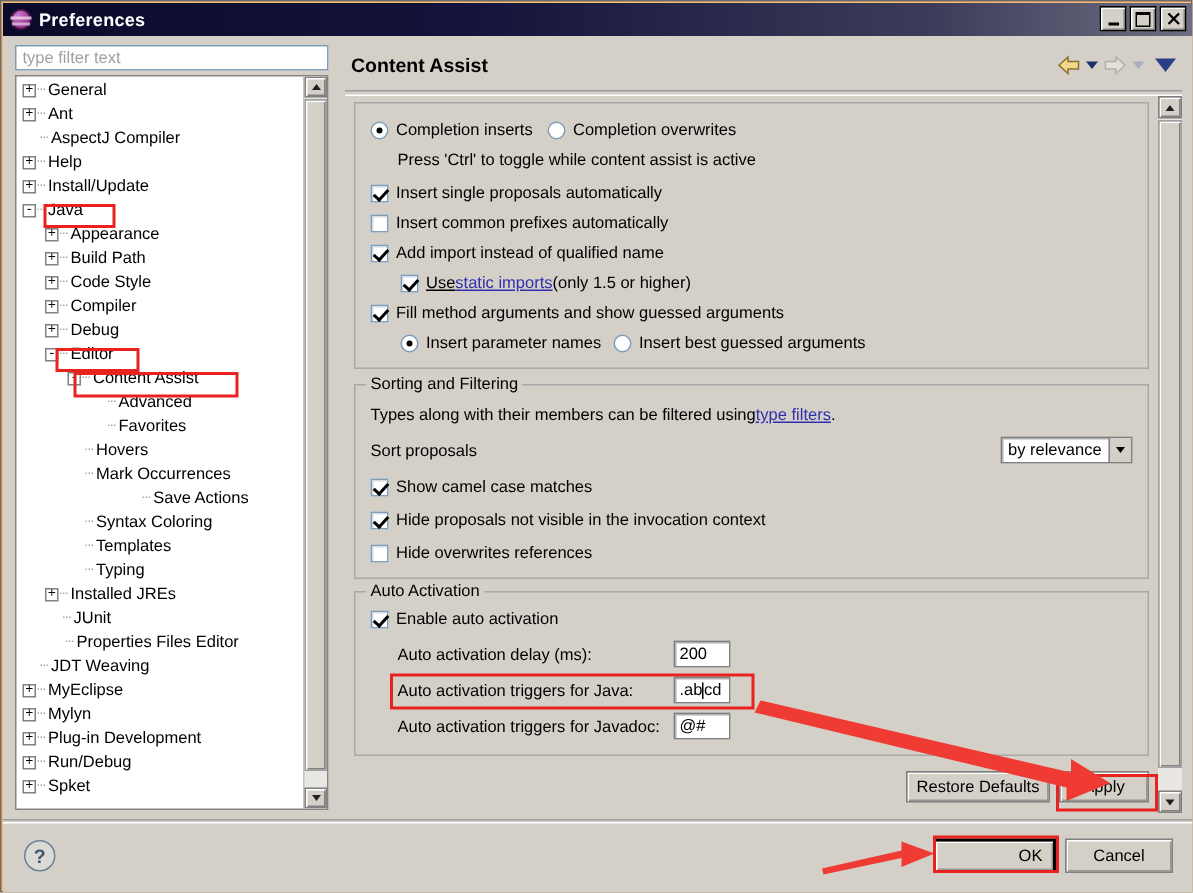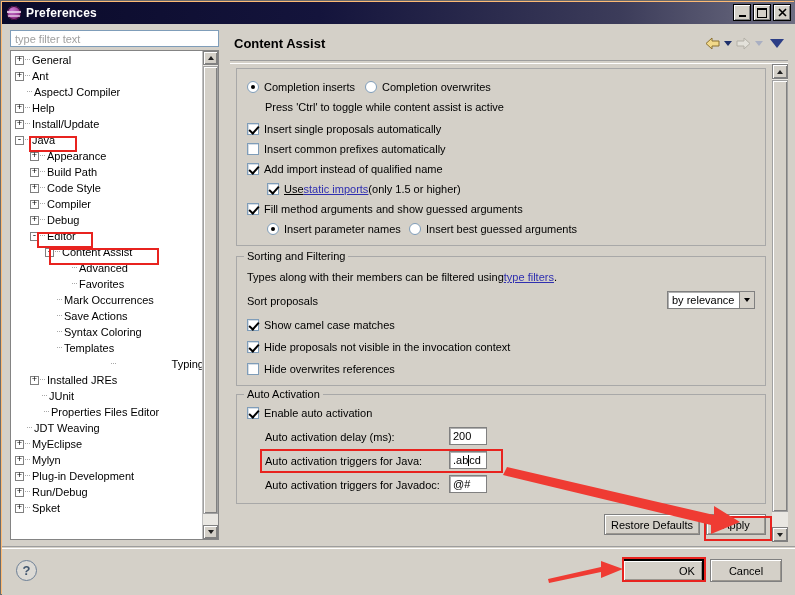--- a/index.html
+++ b/index.html
@@ -239,41 +239,46 @@
             <div class="trow" style="padding-left: 49px;">
               <span style="display: inline-block; width: 11px; flex: 0 0 auto;"></span>
               <span class="dots"></span>
               <span class="tlabel">Advanced</span>
             </div>
             <div class="trow" style="padding-left: 49px;">
               <span style="display: inline-block; width: 11px; flex: 0 0 auto;"></span>
               <span class="dots"></span>
               <span class="tlabel">Favorites</span>
             </div>
+            <div class="trow" style="padding-left: 34px;">
+              <span style="display: inline-block; width: 11px; flex: 0 0 auto;"></span>
+              <span class="dots"></span>
+              <span class="tlabel">Hovers</span>
+            </div>
             <div class="trow" style="padding-left: 34px; text-align: right;">
               <span style="display: inline-block; width: 11px; flex: 0 0 auto;"></span>
               <span class="dots"></span>
               <span class="tlabel">Mark Occurrences</span>
             </div>
+            <div class="trow" style="padding-left: 34px; justify-content: center;">
+              <span style="display: inline-block; width: 11px; flex: 0 0 auto;"></span>
+              <span class="dots"></span>
+              <span class="tlabel">Save Actions</span>
+            </div>
             <div class="trow" style="padding-left: 34px;">
               <span style="display: inline-block; width: 11px; flex: 0 0 auto;"></span>
               <span class="dots"></span>
-              <span class="tlabel">Save Actions</span>
+              <span class="tlabel">Syntax Coloring</span>
             </div>
             <div class="trow" style="padding-left: 34px;">
               <span style="display: inline-block; width: 11px; flex: 0 0 auto;"></span>
               <span class="dots"></span>
-              <span class="tlabel">Syntax Coloring</span>
+              <span class="tlabel">Templates</span>
             </div>
             <div class="trow" style="padding-left: 34px;">
-              <span style="display: inline-block; width: 11px; flex: 0 0 auto;"></span>
-              <span class="dots"></span>
-              <span class="tlabel">Templates</span>
-            </div>
-            <div class="trow" style="padding-left: 34px; justify-content: space-between;">
               <span style="display: inline-block; width: 11px; flex: 0 0 auto;"></span>
               <span class="dots"></span>
               <span class="tlabel">Typing</span>
             </div>
             <div class="trow" style="padding-left: 19px;">
               <span class="exp">+</span>
               <span class="dots"></span>
               <span class="tlabel">Installed JREs</span>
             </div>
             <div class="trow" style="padding-left: 19px;">

